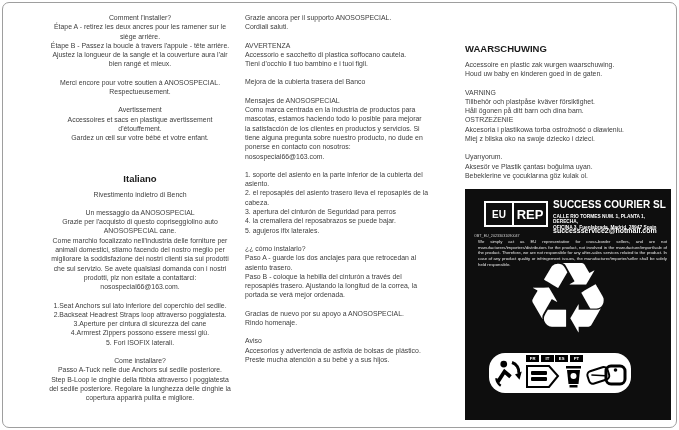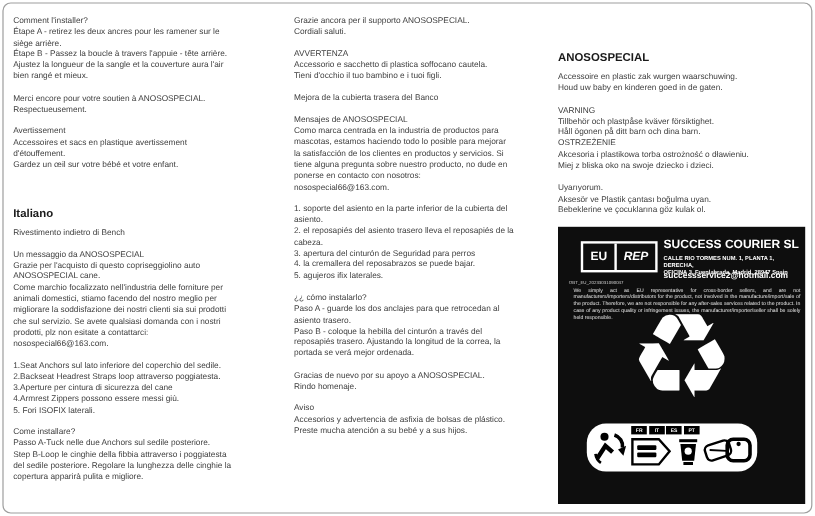--- a/index.html
+++ b/index.html
@@ -1,30 +1,30 @@
 <!DOCTYPE html>
 <html><head>
 <meta charset="utf-8">
 <style>
   html,body{margin:0;padding:0;width:679px;height:430px;background:#fff;overflow:hidden;}
   body{font-family:"Liberation Sans",sans-serif;color:#3d3d3d;-webkit-font-smoothing:antialiased;}
   .sheet{position:absolute;left:2px;top:2px;width:673px;height:424px;border:1px solid #9e9e9e;border-radius:7px;background:#fff;}
   .col{position:absolute;top:10px;font-size:6.9px;line-height:9.3px;}
-  .col-1{left:8px;width:214px;}
+  .col-1{left:30px;width:214px;text-align:center;}
   .col-2{left:242px;width:210px;}
   .col-3{left:462px;width:208px;}
   .block{margin:0 0 9px 0;white-space:pre-line;}
   .heading{margin:30px 0 5px 0;font-size:9.5px;font-weight:bold;color:#1a1a1a;line-height:12px;white-space:pre-line;}
   .col > *:first-child{margin-top:0;}
   
   .black-box{position:relative;margin-top:8px;width:206px;height:231px;background:#0e0e0e;}
   .badge{position:absolute;left:19px;top:12px;display:flex;border:2px solid #fff;text-align:right;}
   .badge-cell{height:22px;display:flex;align-items:center;justify-content:center;color:#fff;font-weight:bold;}
   .badge-eu{width:26px;font-size:10px;}
-  .badge-rep{width:32px;font-size:10px;border-left:2px solid #fff;font-style:italic;}
+  .badge-rep{width:32px;font-size:13px;border-left:2px solid #fff;}
   .company{position:absolute;left:88px;top:11px;width:112px;color:#fff;}
   .company-name{position:absolute;left:0;top:0;font-size:10px;font-weight:bold;white-space:nowrap;}
   .company-address{position:absolute;left:0;top:13px;width:224px;font-size:9.6px;line-height:11.4px;font-weight:bold;transform:scale(.5);transform-origin:0 0;white-space:pre-line;}
   .company-email{position:absolute;left:0;top:26px;font-size:7px;font-weight:bold;white-space:nowrap;}
   .reg-code{position:absolute;left:9px;top:44px;width:300px;font-size:7.4px;transform:scale(.5);transform-origin:0 0;color:#cfcfcf;}
   .disclaimer{position:absolute;left:13px;top:50px;width:378px;font-size:8.6px;line-height:11.2px;transform:scale(.5);transform-origin:0 0;color:#e8e8e8;text-align:justify;}
   .recycle{position:absolute;left:0;right:0;top:60px;text-align:center;font-size:98px;line-height:1;color:#fff;font-family:"DejaVu Sans",sans-serif;}
   .strip{position:absolute;left:24px;top:164px;width:142px;height:40px;background:#fff;border-radius:16px;}
   .strip svg{position:absolute;}
   .tags{position:absolute;left:37px;top:2px;display:flex;gap:1.5px;}
@@ -100,21 +100,21 @@
 portada se verá mejor ordenada.</div>
       <div class="block">Gracias de nuevo por su apoyo a ANOSOSPECIAL.
 Rindo homenaje.</div>
       <div class="block">Aviso
 Accesorios y advertencia de asfixia de bolsas de plástico.
 Preste mucha atención a su bebé y a sus hijos.</div>
     </div>
 
   <div class="col col-3">
     <div>
-        <div class="heading">ANOSOSPECIAL</div>
+        <div class="heading">WAARSCHUWING</div>
         <div class="block">Accessoire en plastic zak wurgen waarschuwing.
 Houd uw baby en kinderen goed in de gaten.</div>
         <div class="block">VARNING
 Tillbehör och plastpåse kväver försiktighet.
 Håll ögonen på ditt barn och dina barn.
 OSTRZEŻENIE
 Akcesoria i plastikowa torba ostrożność o dławieniu.
 Miej z bliska oko na swoje dziecko i dzieci.</div>
         <div class="block">Uyarıyorum.
 Aksesör ve Plastik çantası boğulma uyan.

